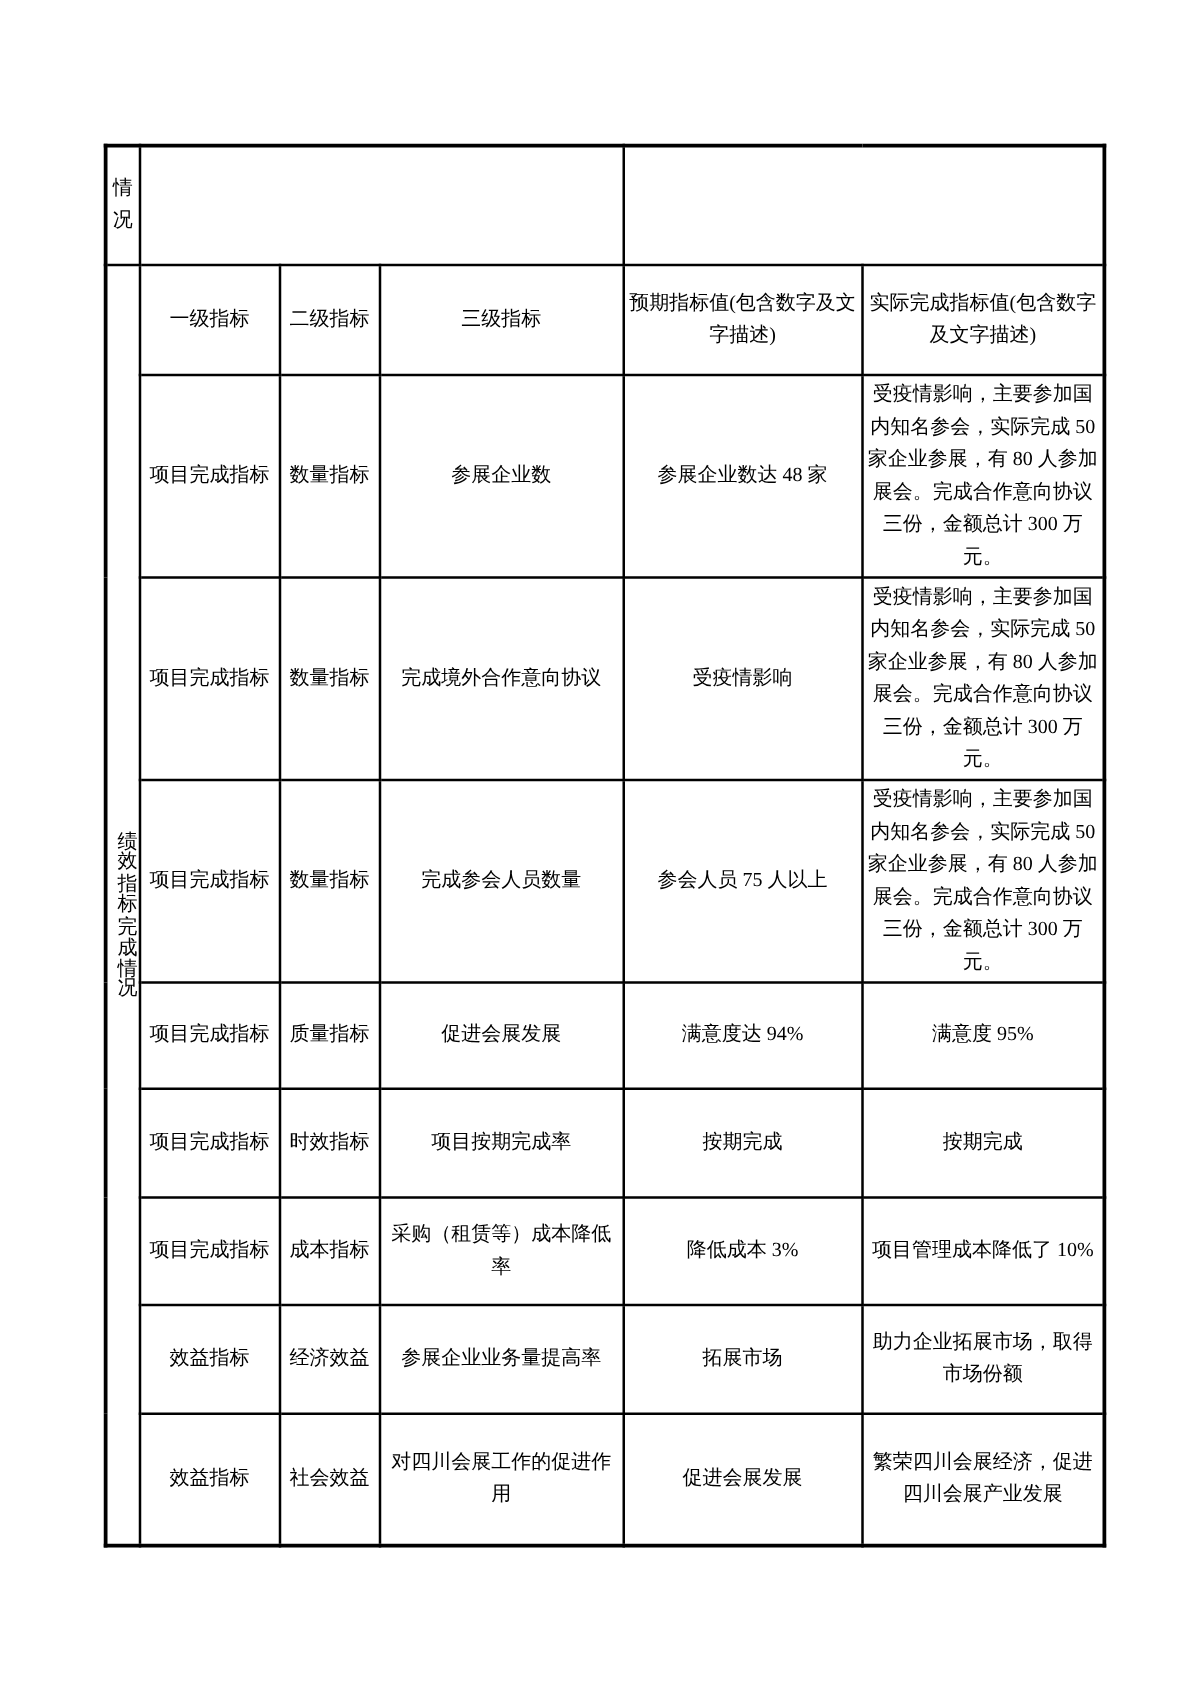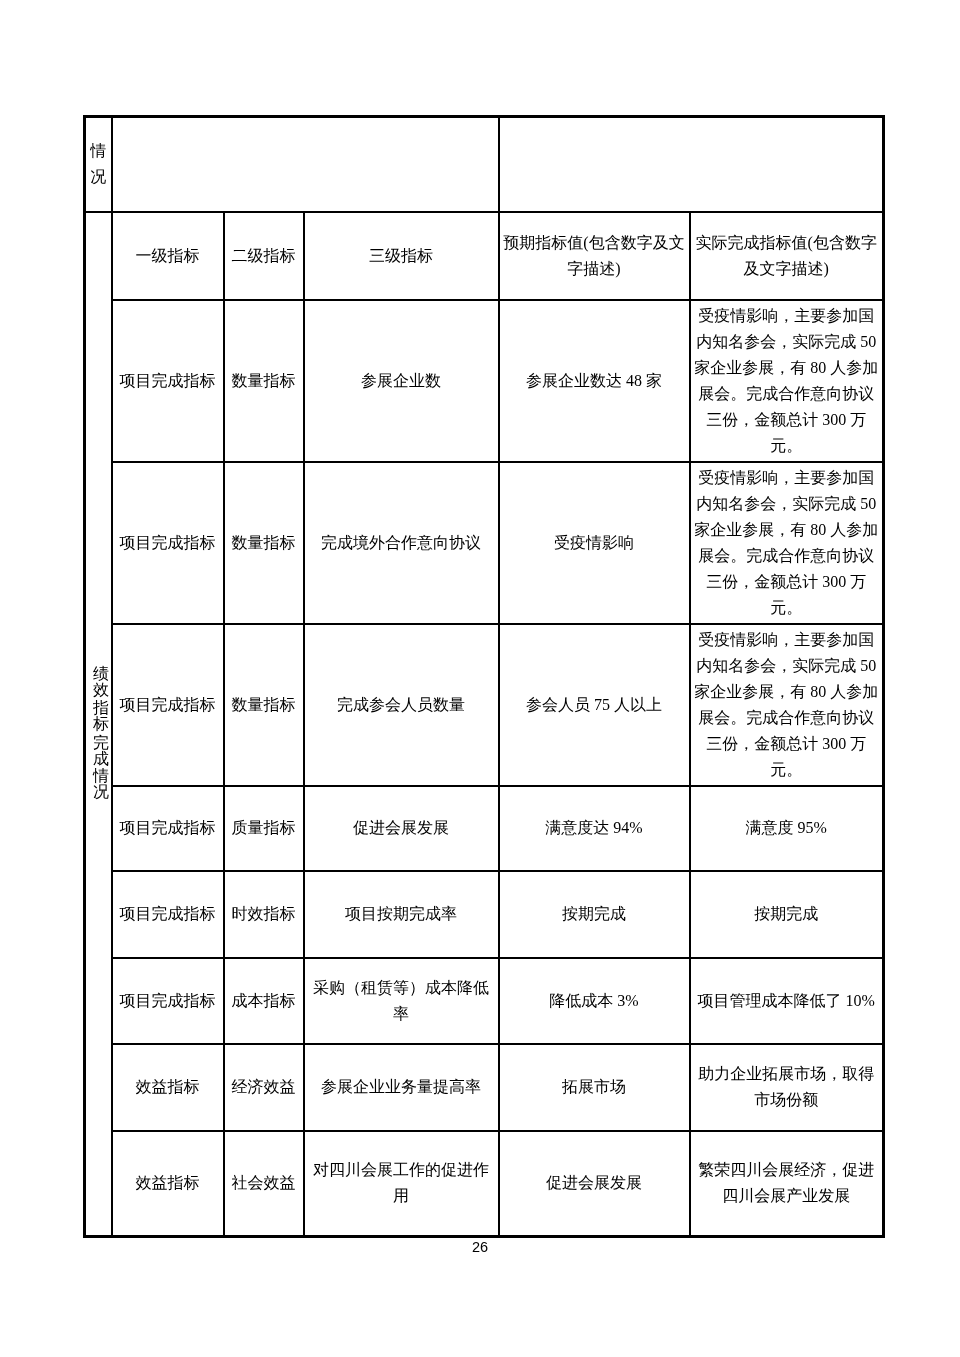--- a/index.html
+++ b/index.html
@@ -144,14 +144,13 @@
     <tr class="r8">
       <td class="cell-l1">效益指标</td>
       <td class="cell-l2">社会效益</td>
       <td class="cell-l3">对四川会展工作的促进作用</td>
       <td class="cell-exp">促进会展发展</td>
       <td class="cell-act">繁荣四川会展经济，促进四川会展产业发展</td>
     </tr>
   </tbody>
     </table>
 
-  <div class="pageno">26</div>
 </div>
 
 </body></html>

